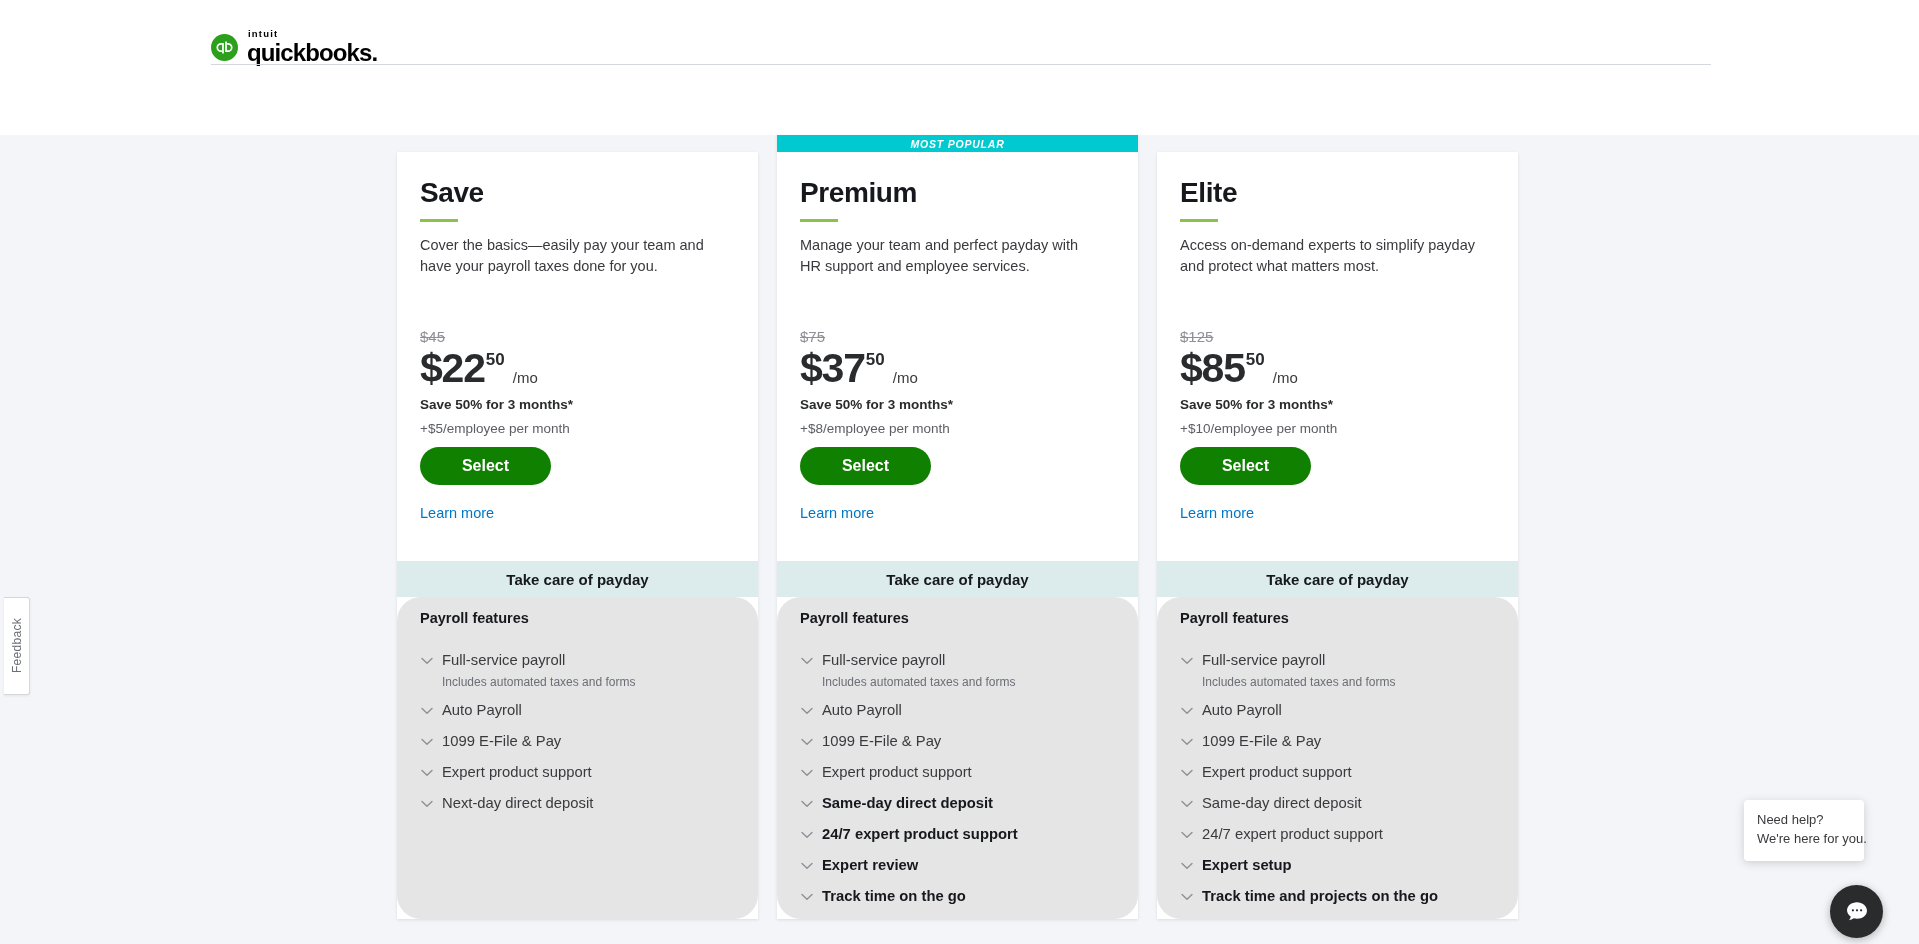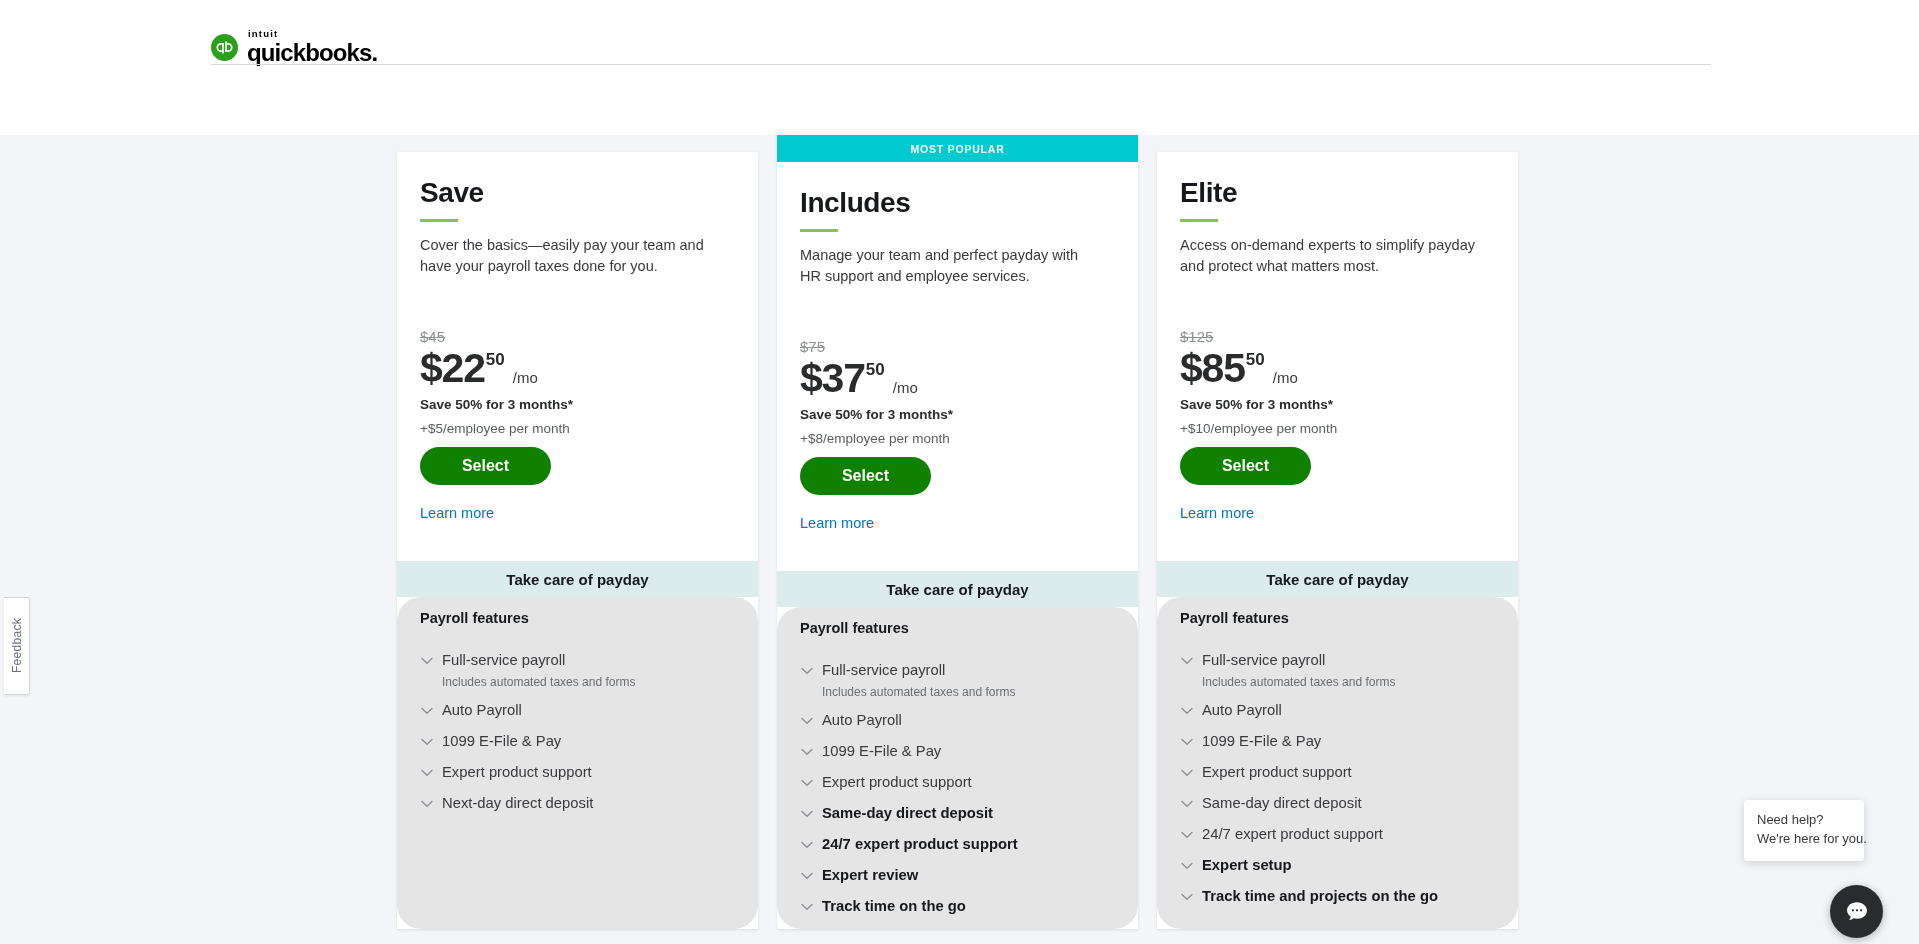--- a/index.html
+++ b/index.html
@@ -101,30 +101,31 @@
     width: 361px;
     background: #ffffff;
     box-shadow: 0 1px 3px rgba(0,0,0,0.10);
     display: flex;
     flex-direction: column;
   }
   .card.featured { margin-top: 0; }
   .card.plain { margin-top: 17px; }
 
   .popular-banner {
-    height: 27px;
+    height: 17px;
     background: #00C9D0;
     color: #ffffff;
     font-size: 10.5px;
     font-weight: 600;
     letter-spacing: 0.8px;
     display: flex;
     align-items: center;
     justify-content: center;
     text-transform: uppercase;
+    font-style: italic;
   }
 
   .card-top {
     padding: 26px 23px 0 23px;
     background: #ffffff;
     height: 409px;
   }
 
   .plan-name {
     font-size: 28px;
@@ -424,21 +425,21 @@
               </span>
               <span class="feature-text">
                 <span class="feature-label">Next-day direct deposit</span>
               </span>
             </div>
           </div>
         </div>
         <div class="card featured">
           <div class="popular-banner">MOST POPULAR</div>
           <div class="card-top">
-            <div class="plan-name">Includes</div>
+            <div class="plan-name">Premium</div>
             <div class="accent-rule"></div>
             <div class="plan-desc">Manage your team and perfect payday with HR support and employee services.</div>
             <div class="price-block">
               <div class="old-price">$75</div>
               <div class="price-line">
                 <span class="price-main"><span>$</span><span>37</span></span>
                 <span class="price-cents">50</span>
                 <span class="price-per">/mo</span>
               </div>
               <div class="price-save">Save 50% for 3 months*</div>

